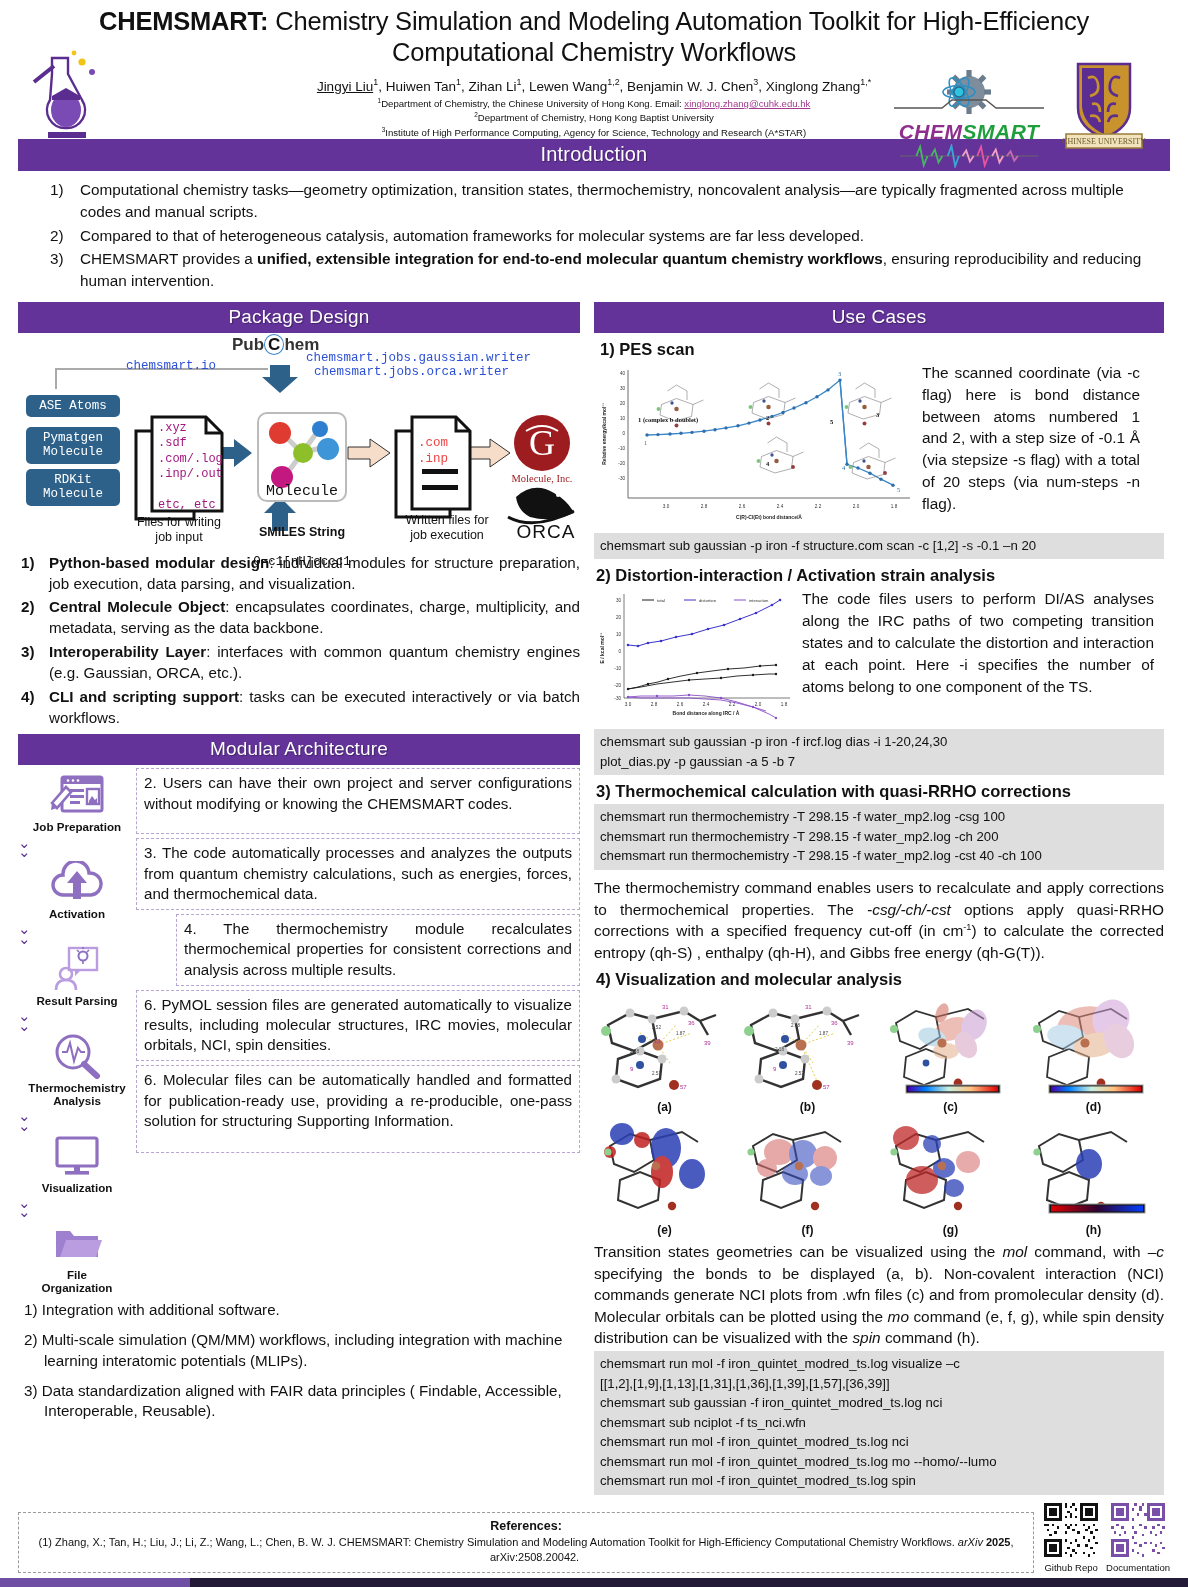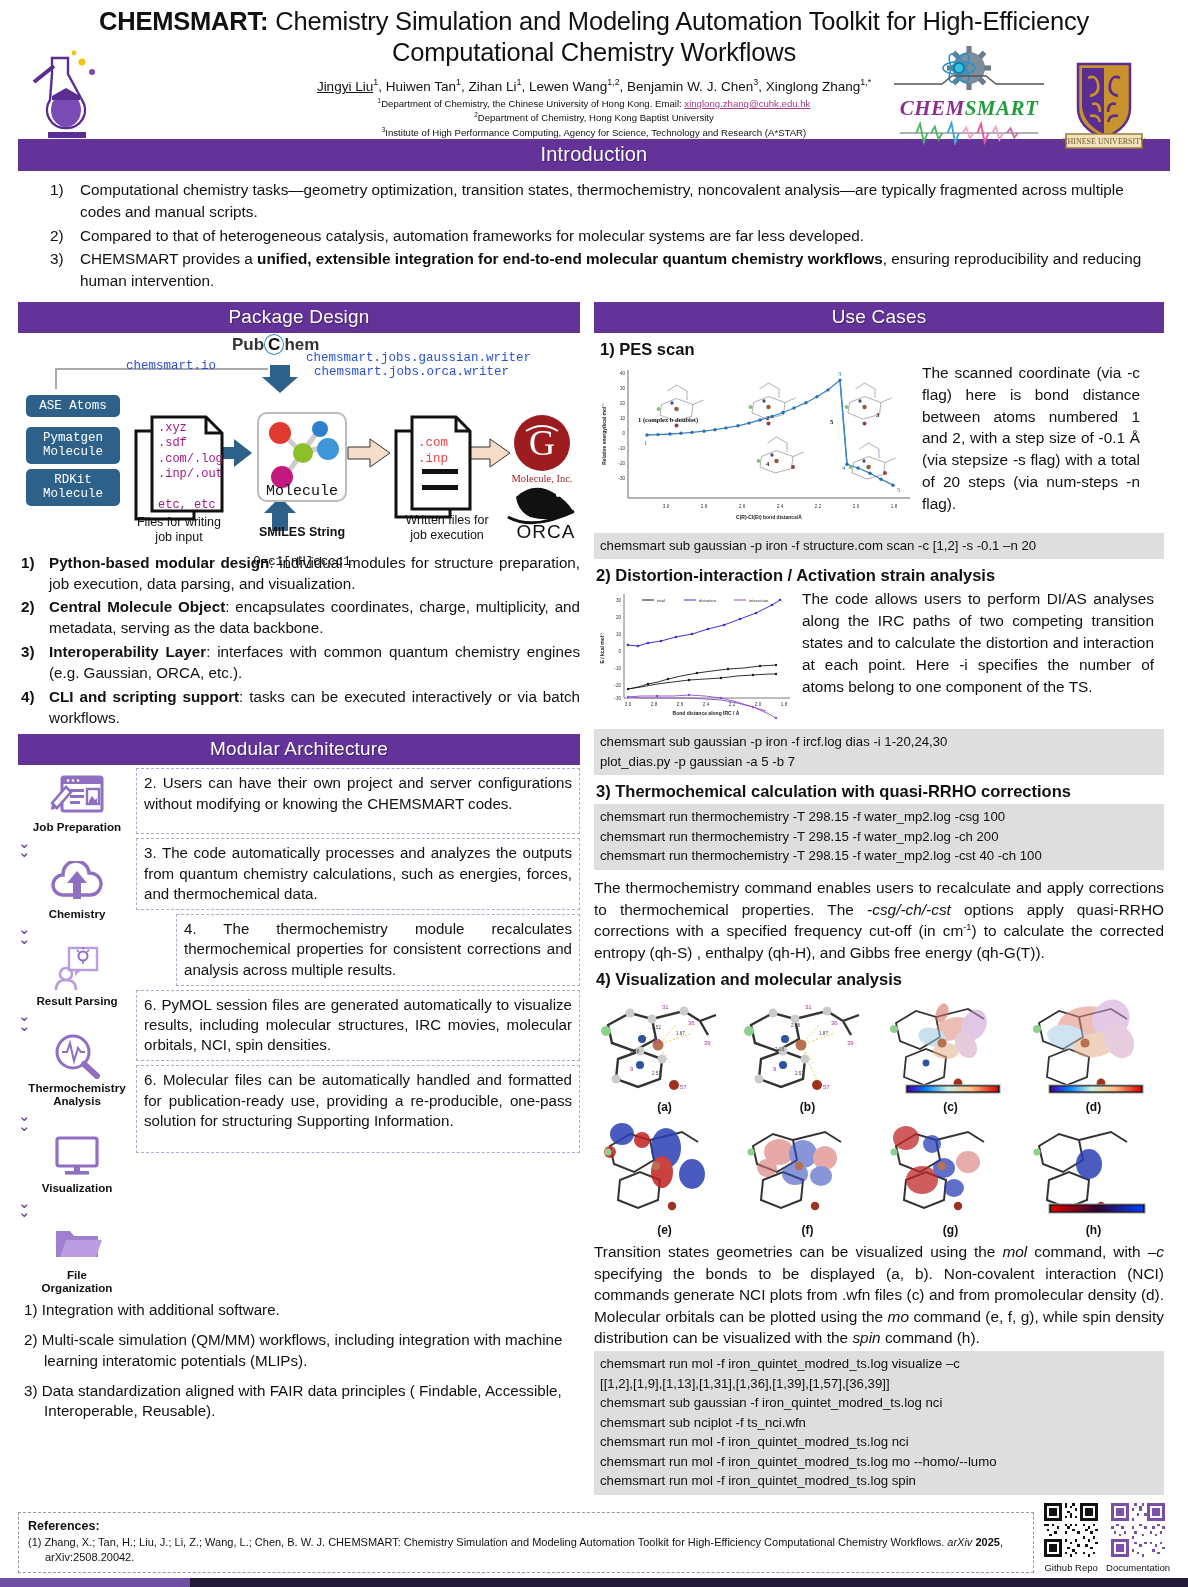--- a/index.html
+++ b/index.html
@@ -25,21 +25,21 @@
   .title b { font-weight: 700; }
   .authors-wrap { text-align: center; margin-top: 8px; }
   .authors { font-size: 13.5px; line-height: 1.35; }
   .authors u { text-decoration: underline; }
   .affil { font-size: 9.6px; line-height: 1.38; margin-top: 1px; }
   .affil a, .email-link { color: #a3398f; text-decoration: underline; }
   sup { font-size: 0.66em; vertical-align: super; }
 
   
   .logo-left { position: absolute; left: 4px; top: 48px; width: 86px; height: 92px; }
-  .logo-chemsmart { position: absolute; left: 876px; top: 44px; width: 150px; height: 96px; font-family: Liberation Serif, serif; }
+  .logo-chemsmart { position: absolute; left: 876px; top: 68px; width: 150px; height: 96px; }
   .logo-cuhk { position: absolute; left: 1038px; top: 58px; width: 96px; height: 94px; }
 
   .cs-word { font-style: italic; font-weight: 700; font-size: 21px; letter-spacing: 0.5px; }
   .cs-chem { color: #8e2f8e; }
   .cs-smart { color: #1f9e3c; }
 
   
   .bar {
     background: #63339a;
     color: #fff;
@@ -148,20 +148,21 @@
   .mol-grid { display: grid; grid-template-columns: repeat(4, 1fr); gap: 2px; margin-top: 4px; }
   .mol-cell { text-align: center; }
   .mol-cap { font-size: 12px; font-weight: 700; margin-top: 1px; }
 
   
   .refs-wrap { position: absolute; left: 18px; right: 18px; bottom: 14px; display: flex; align-items: flex-end; }
   .refs {
     flex: 1;
     border: 1.3px dashed #9a9a9a;
     padding: 6px 9px 7px;
+    text-align: center;
   }
   .refs h4 { font-size: 12.5px; font-weight: 700; margin-bottom: 2px; }
   .refs p { font-size: 11px; line-height: 1.35; padding-left: 17px; text-indent: -17px; }
   .refs i { font-style: italic; }
   .refs b { font-weight: 700; }
   .qr-wrap { display: flex; gap: 8px; margin-left: 10px; }
   .qr-item { text-align: center; }
   .qr-cap { font-size: 9.5px; margin-top: 1px; }
 
   .footer-bar { position: absolute; left: 0; bottom: 0; width: 1188px; height: 9px; background: #231a38; }
@@ -381,21 +382,21 @@
           </div>
           <div class="chev">⌄<br>⌄</div>
 
           <div class="mod-step">
             <div class="ico">
               <svg width="56" height="42" viewBox="0 0 56 42">
                 <path d="M14 34 A10 10 0 0 1 14 14 A13 13 0 0 1 40 12 A10 10 0 0 1 42 34 Z" fill="none" stroke="#8e6fc0" stroke-width="3.4"></path>
                 <path d="M24 38 L24 22 L18 22 L28 10 L38 22 L32 22 L32 38 Z" fill="#8e6fc0"></path>
               </svg>
             </div>
-            <div class="lbl">Chemistry</div>
+            <div class="lbl">Activation</div>
           </div>
           <div class="chev">⌄<br>⌄</div>
 
           <div class="mod-step">
             <div class="ico">
               <svg width="48" height="46" viewBox="0 0 48 46">
                 <rect x="16" y="2" width="28" height="22" fill="none" stroke="#b99de0" stroke-width="2.4"></rect>
                 <path d="M22 24 L22 30 L28 24" fill="#b99de0"></path>
                 <circle cx="30" cy="10" r="4.5" fill="none" stroke="#8e6fc0" stroke-width="2"></circle>
                 <path d="M30 14.5 L30 18 M26 6 L24 4 M34 6 L36 4 M30 3 L30 1" stroke="#8e6fc0" stroke-width="1.6"></path>
@@ -659,21 +660,21 @@
             <g fill="#8b4fc9">
               <circle cx="34" cy="109" r="1.2"></circle>
                 <circle cx="63" cy="108" r="1.2"></circle>
                 <circle cx="95" cy="107" r="1.2"></circle>
               <circle cx="127" cy="110" r="1.2"></circle>
                 <circle cx="159" cy="119" r="1.2"></circle>
                 <circle cx="182" cy="130" r="1.2"></circle>
             </g>
           </svg>
         </div>
-        <div class="uc-text" style="width:352px;">The code allows users to perform DI/AS analyses along the IRC paths of two competing transition states and to calculate the distortion and interaction at each point. Here -i specifies the number of atoms belong to one component of the TS.</div>
+        <div class="uc-text" style="width:352px;">The code files users to perform DI/AS analyses along the IRC paths of two competing transition states and to calculate the distortion and interaction at each point. Here -i specifies the number of atoms belong to one component of the TS.</div>
       </div>
       <div class="cmd">chemsmart sub gaussian -p iron -f ircf.log dias -i 1-20,24,30
 plot_dias.py -p gaussian -a 5 -b 7</div>
 
       <div class="uc-title" style="margin-left:2px;">3) Thermochemical calculation with quasi-RRHO corrections</div>
       <div class="cmd" style="margin-top:2px;">chemsmart run thermochemistry -T 298.15 -f water_mp2.log -csg 100
 chemsmart run thermochemistry -T 298.15 -f water_mp2.log -ch 200
 chemsmart run thermochemistry -T 298.15 -f water_mp2.log -cst 40 -ch 100</div>
       <div class="uc-para">
         <span> The thermochemistry command enables users to recalculate and apply corrections to thermochemical properties. The </span><i>-csg/-ch/-cst</i><span> options apply quasi-RRHO corrections with a specified frequency cut-off (in cm</span><sup class="sm">-1</sup><span>) to calculate the corrected entropy (qh-S) , enthalpy (qh-H), and Gibbs free energy (qh-G(T)).</span>

